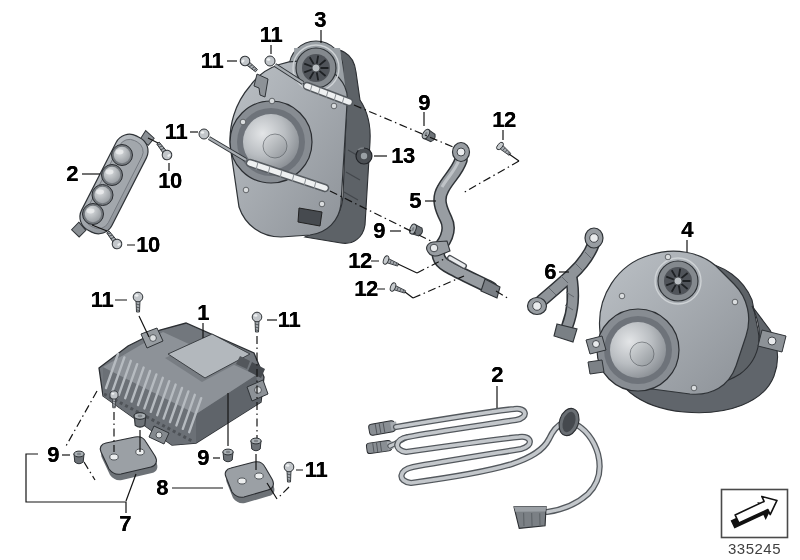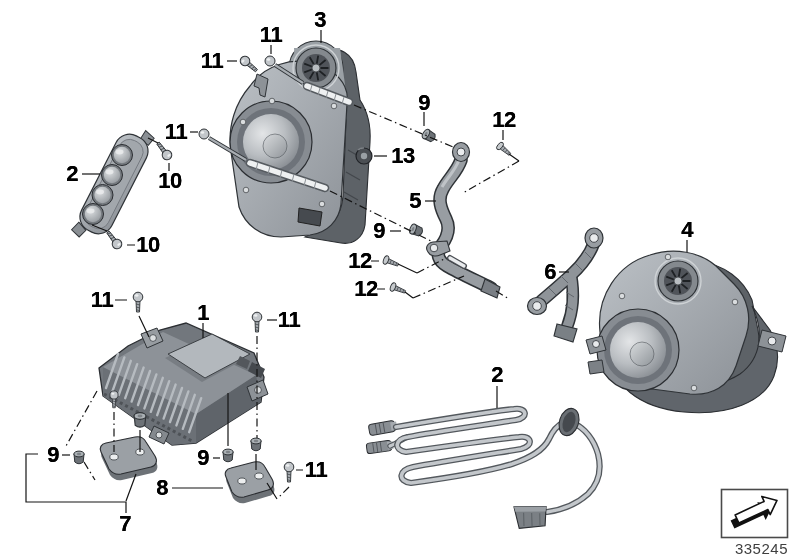--- a/index.html
+++ b/index.html
@@ -3,21 +3,21 @@
 <meta charset="utf-8">
 <style>
   html,body{margin:0;padding:0;background:#fff;}
   .stage{position:relative;width:800px;height:560px;background:#fff;overflow:hidden;
          font-family:"Liberation Sans",sans-serif;}
   .stage svg{position:absolute;left:0;top:0;}
   .callout{position:absolute;transform:translate(-50%,-50%);
            font:700 22px "Liberation Sans",sans-serif;color:#000;
            letter-spacing:-0.5px;line-height:1;white-space:nowrap;
            text-shadow:0 0 .4px #000;}
-  .fig-num{position:absolute;left:721px;top:540px;width:67px;text-align:right;
+  .fig-num{position:absolute;left:721px;top:540px;width:67px;text-align:center;
            font:400 15px "Liberation Sans",sans-serif;color:#3f3f3f;letter-spacing:.5px;}
 </style>
 </head>
 <body>
 
 <div class="stage">
 
 <svg width="800" height="560" viewBox="0 0 800 560">
   <defs>
     <linearGradient id="faceG" x1="0" y1="0" x2="1" y2="1">

